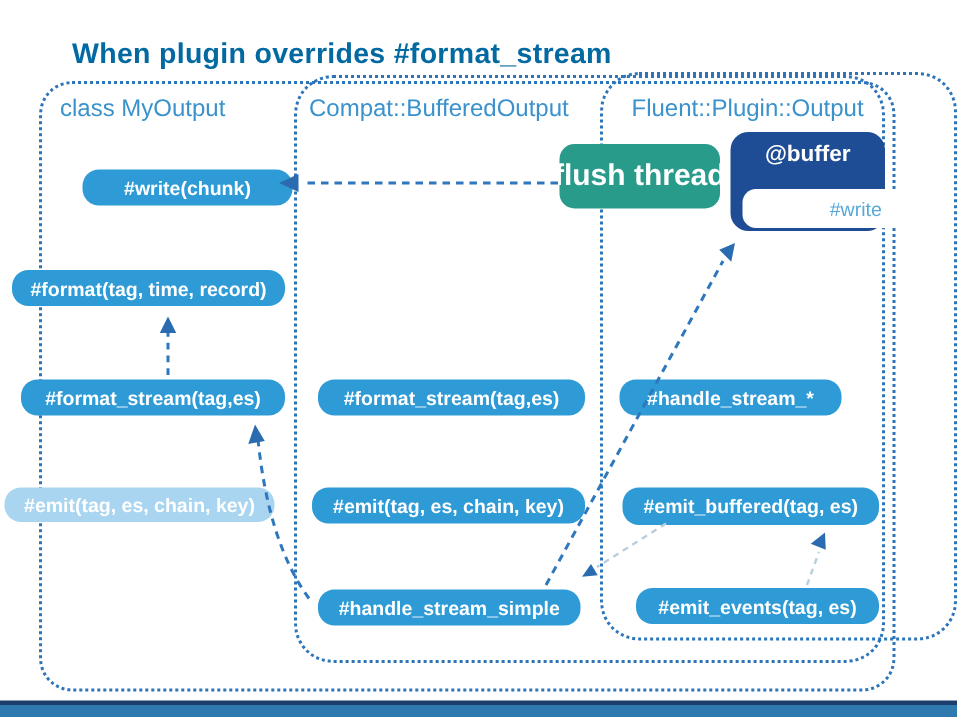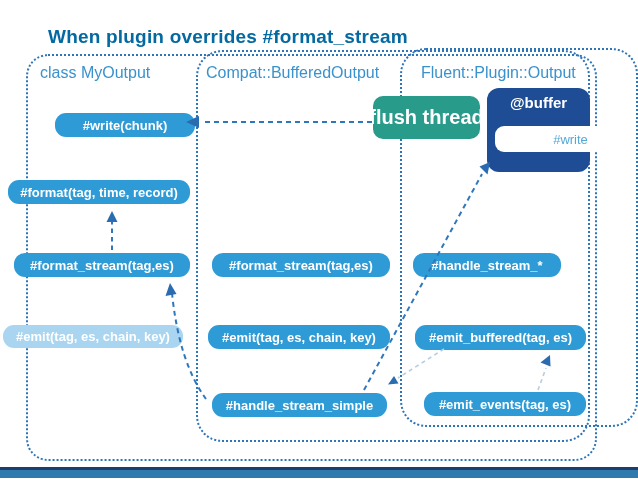--- a/index.html
+++ b/index.html
@@ -57,21 +57,21 @@
   <div class="box" style="left:55px;top:113px;width:140px;height:24px;">#write(chunk)</div>
   <div class="box" style="left:8px;top:180px;width:182px;height:24px;">#format(tag, time, record)</div>
   <div class="box" style="left:14px;top:253px;width:176px;height:24px;">#format_stream(tag,es)</div>
   <div class="box faded" style="left:3px;top:325px;width:180px;height:23px;">#emit(tag, es, chain, key)</div>
 
   <div class="box" style="left:212px;top:253px;width:178px;height:24px;">#format_stream(tag,es)</div>
   <div class="box" style="left:208px;top:325px;width:182px;height:24px;">#emit(tag, es, chain, key)</div>
   <div class="box" style="left:212px;top:393px;width:175px;height:24px;">#handle_stream_simple</div>
 
   <div class="box teal" style="left:373px;top:96px;width:107px;height:43px;">flush thread</div>
-  <div class="box navy" style="left:487px;top:88px;width:103px;height:84px;">
+  <div class="box navy" style="left:487px;top:88px;width:103px;height:66px;">
     <span class="navy-title">@buffer</span>
     <span class="inner-white">#write</span>
   </div>
   <div class="box" style="left:413px;top:253px;width:148px;height:24px;">#handle_stream_*</div>
   <div class="box" style="left:415px;top:325px;width:171px;height:25px;">#emit_buffered(tag, es)</div>
   <div class="box" style="left:424px;top:392px;width:162px;height:24px;">#emit_events(tag, es)</div>
 
   <svg class="arrows" width="638" height="479" viewBox="0 0 638 479">
 
     <path d="M372 122 L201 122" stroke="#2E77BD" stroke-width="2" fill="none" stroke-dasharray="5 4"></path>

